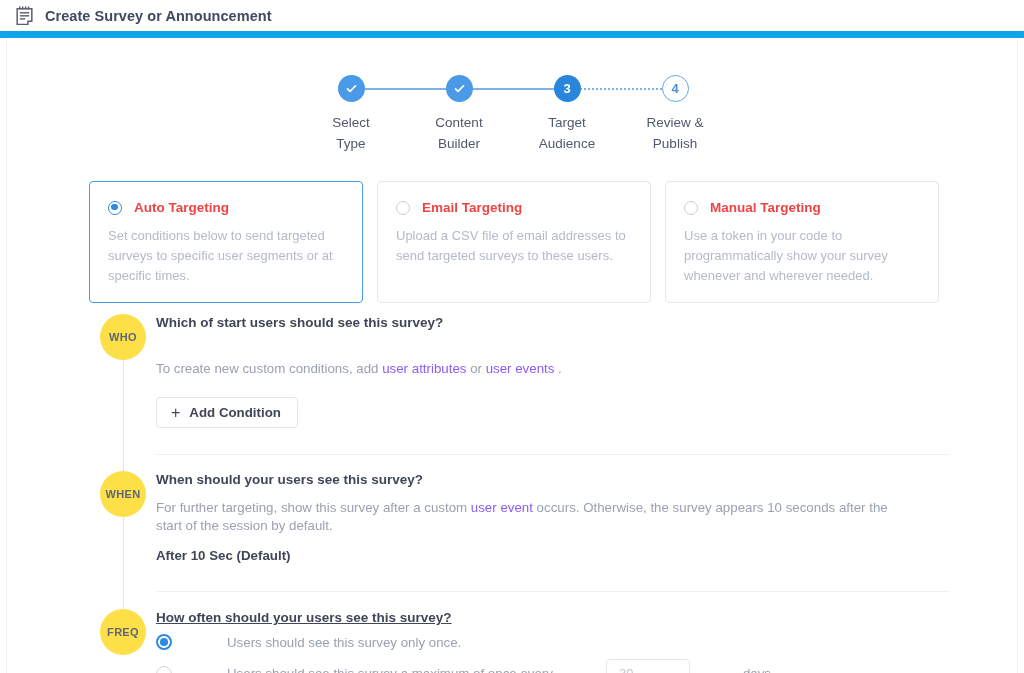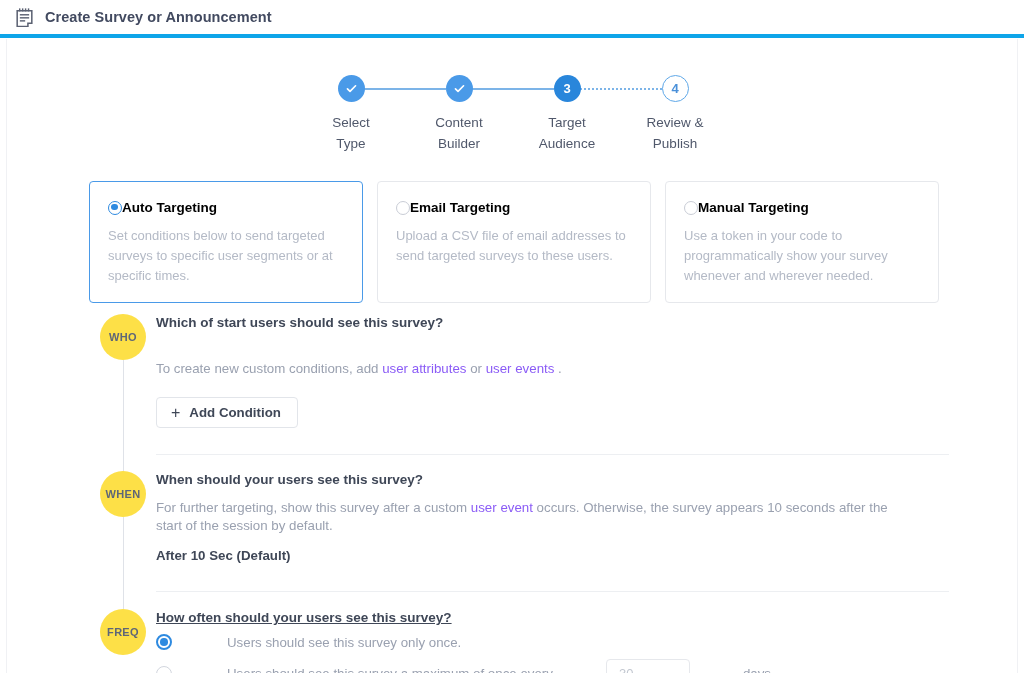--- a/index.html
+++ b/index.html
@@ -20,21 +20,21 @@
     overflow: hidden;
   }
 
   
   .titlebar {
     position: absolute;
     top: 0; left: 0;
     width: 1024px;
     height: 38px;
     background: #ffffff;
-    border-bottom: 4px solid #0ea5e9;
+    border-bottom: 7px solid #0ea5e9;
     display: flex;
     align-items: center;
     padding-left: 15px;
   }
   .titlebar-icon {
     width: 19px;
     height: 19px;
     flex: 0 0 19px;
     display: block;
     color: #5b6172;
@@ -169,24 +169,24 @@
   }
   .radio.on::after {
     content: "";
     position: absolute;
     top: 2.4px; left: 2.4px;
     width: 6.2px; height: 6.2px;
     border-radius: 50%;
     background: #2e8ae0;
   }
   .card-title {
-    margin-left: 0;
+    margin-left: 12px;
     font-size: 13.5px;
     font-weight: bold;
-    color: #000000;
+    color: #ef4444;
   }
   .card-desc {
     font-size: 13px;
     line-height: 20px;
     color: #b4bac6;
   }
 
   
   .sections {
     position: absolute;

